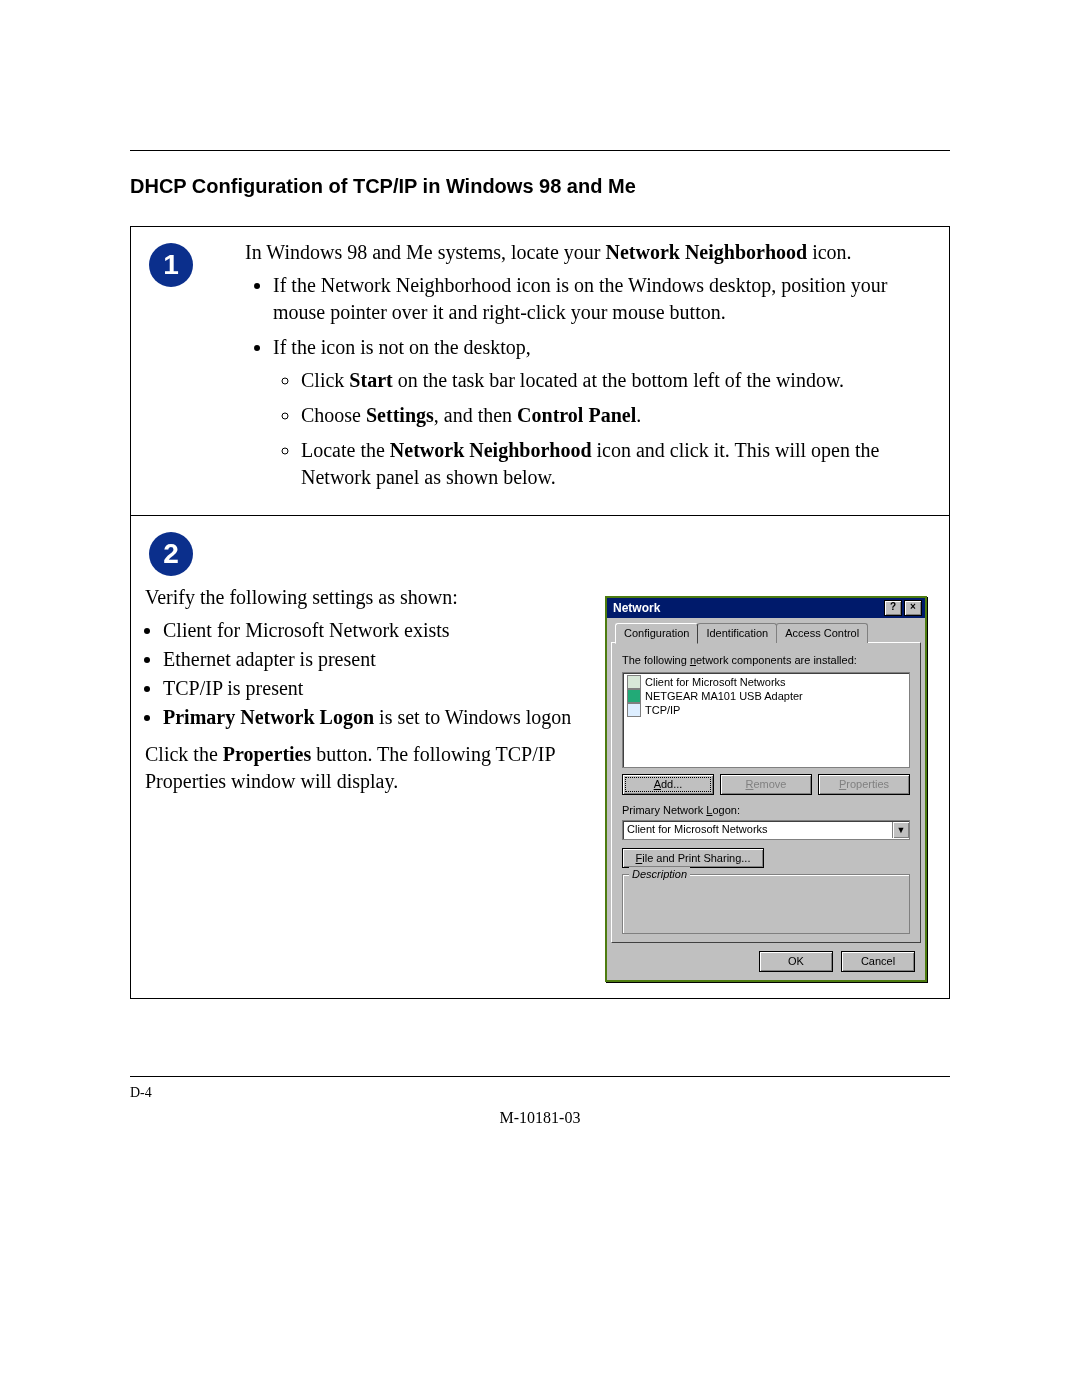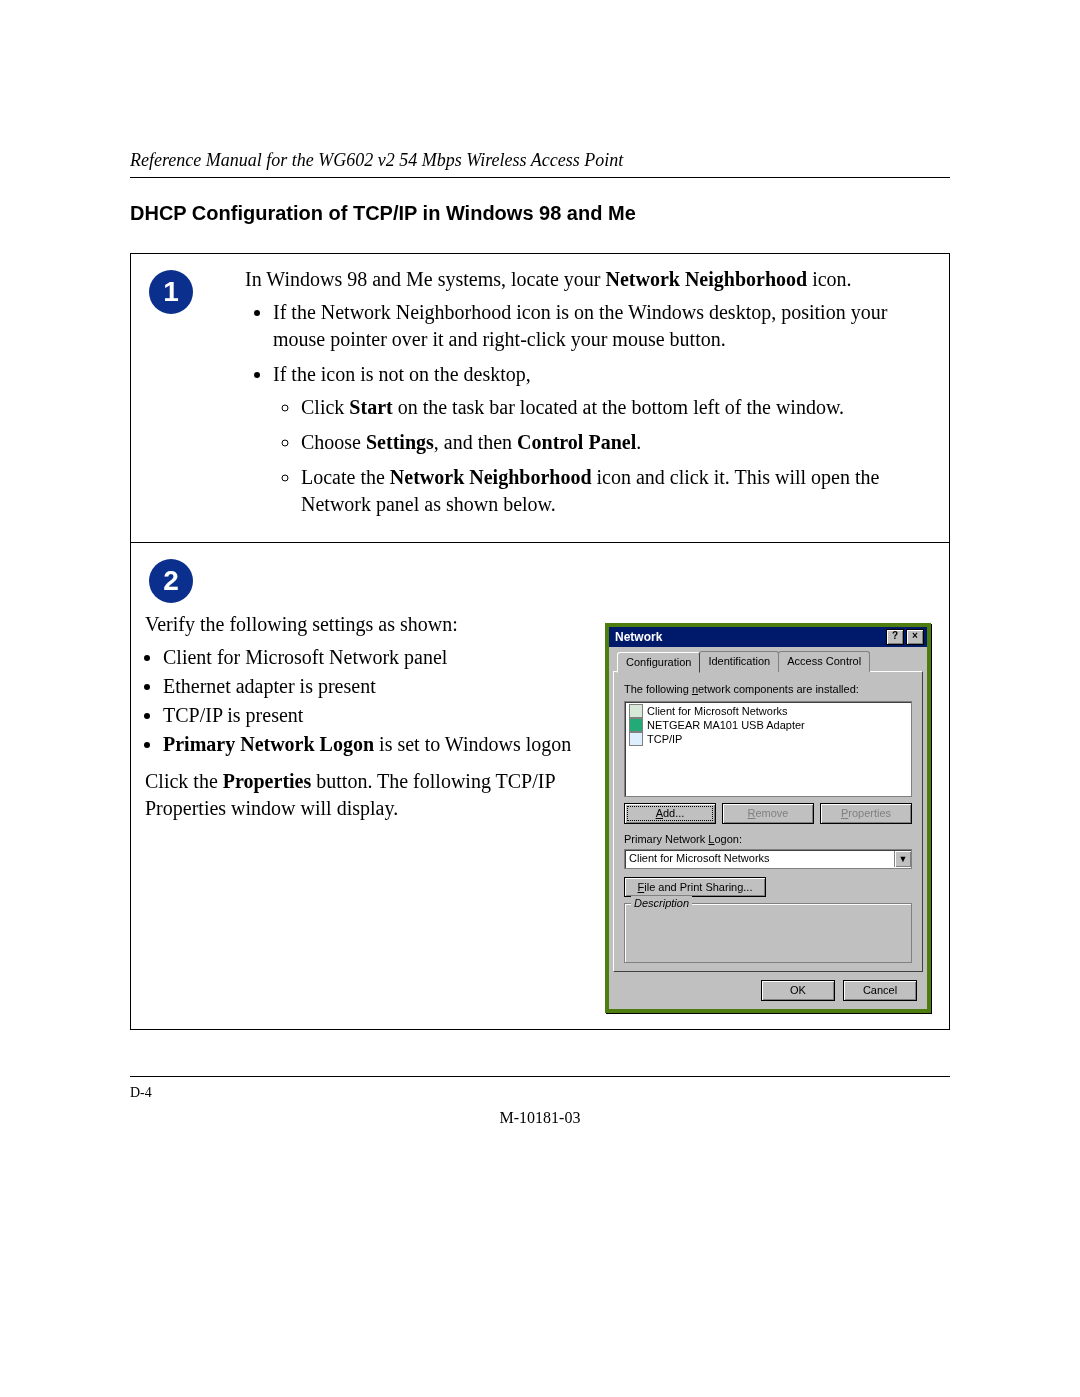--- a/index.html
+++ b/index.html
@@ -74,21 +74,21 @@
   .verify-list { margin: 6px 0 10px 0; padding-left: 18px; }
   .verify-list li { margin: 2px 0; }
 
   
   .win98 {
     font-family: Tahoma, Arial, sans-serif;
     font-size: 11px;
     color: #000;
     width: 318px;
     background: #c0c0c0;
-    border: 4px solid #4d7c0f;
+    border: 2px solid #4d7c0f;
     box-shadow: 1px 1px 0 #000;
   }
   .win98 .titlebar {
     background: #001a6b;
     color: #fff;
     display: flex;
     justify-content: space-between;
     align-items: center;
     padding: 2px 3px 2px 6px;
     font-weight: bold;
@@ -98,21 +98,21 @@
   .win98 .ctrl-btn {
     width: 16px; height: 14px;
     background: #c0c0c0;
     border: 1px solid #000;
     box-shadow: inset 1px 1px 0 #fff, inset -1px -1px 0 #808080;
     font-size: 10px; line-height: 12px; text-align: center;
     font-family: Arial, sans-serif;
     color:#000;
   }
   .win98 .body { padding: 4px 4px 6px 4px; position: relative; }
-  .tabstrip { display: flex; margin-left: 4px; }
+  .tabstrip { display: flex; margin-left: 4px; align-items: center; }
   .tab {
     background: #c0c0c0;
     border: 1px solid #808080;
     border-bottom: none;
     border-top-left-radius: 3px;
     border-top-right-radius: 3px;
     padding: 2px 8px;
     font-size: 11px;
     margin-right: -1px;
     position: relative;
@@ -196,21 +196,20 @@
   .footer-row { display: flex; justify-content: space-between; font-size: 14px; align-items: flex-end; }
   .docnum { text-align: center; font-size: 16px; margin-top: 8px;}
   b { font-weight: bold; }
   .u { text-decoration: underline; }
 </style>
 </head>
 <body>
 
 <div class="page">
 
-  <div class="running-head">Reference Manual for the WG602 v2 54 Mbps Wireless Access Point</div>
   <hr class="hr">
 
   <h2 class="section-title">DHCP Configuration of TCP/IP in Windows 98 and Me</h2>
 
   <table class="steps">
 
     <tbody>
         <tr>
       <td>
         <div class="cell-inner">
@@ -246,21 +245,21 @@
     </tr>
 
     <tr>
       <td>
         <div class="cell-inner">
           <div class="step-badge">2</div>
           <div class="step2-wrap">
             <div class="step2-left">
               <div>Verify the following settings as shown:</div>
               <ul class="verify-list">
-                <li>Client for Microsoft Network panel</li>
+                <li>Client for Microsoft Network exists</li>
                 <li>Ethernet adapter is present</li>
                 <li>TCP/IP is present</li>
                 <li>
                   <b>Primary Network Logon</b><span> is set to Windows logon</span>
                 </li>
               </ul>
               <div>
                 <span>Click the </span><b>Properties</b><span> button. The following TCP/IP Properties window will display.</span>
               </div>
             </div>

